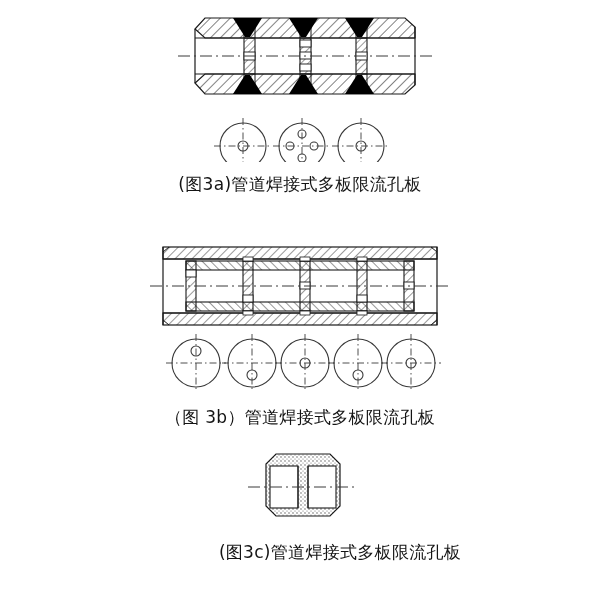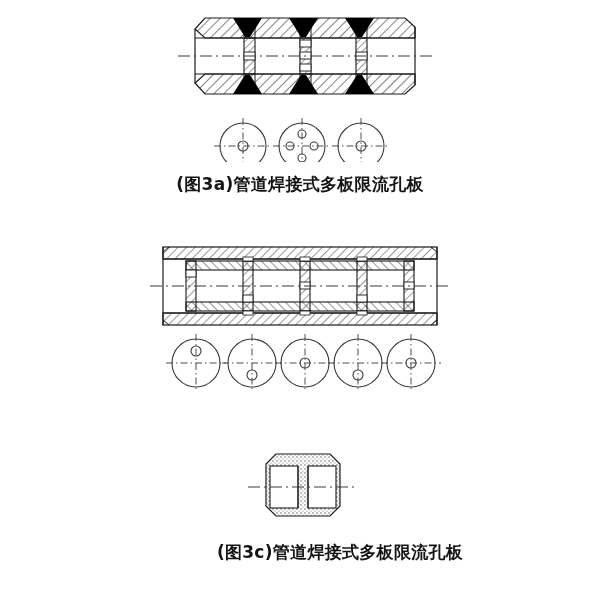--- a/index.html
+++ b/index.html
@@ -14,21 +14,20 @@
     position: relative;
     overflow: hidden;
     font-family: "DejaVu Sans", "Liberation Sans", sans-serif;
     color: #1a1a1a;
   }
   #page-root {
     position: absolute;
     inset: 0;
     width: 600px;
     height: 511px;
-    font-weight: bold;
   }
   .figure-block {
     position: absolute;
     left: 0;
     width: 600px;
   }
   .drawing-svg {
     display: block;
     margin: 0 auto;
   }
@@ -246,20 +245,21 @@
         </g>
         <g>
           <circle cx="411" cy="125" r="24" fill="#ffffff" stroke="#3a3a3a" stroke-width="1.1"></circle>
           <circle cx="411" cy="125" r="5" fill="#ffffff" stroke="#3a3a3a" stroke-width="1.1"></circle>
           <line x1="381" y1="125" x2="441" y2="125" stroke="#3a3a3a" stroke-width="0.9" stroke-dasharray="7 3 1.5 3"></line>
           <line x1="411" y1="96" x2="411" y2="154" stroke="#3a3a3a" stroke-width="0.9" stroke-dasharray="7 3 1.5 3"></line>
         </g>
       </g>
     </svg>
 
+    <div class="caption cap-3b">（图 3b）管道焊接式多板限流孔板</div>
   </div>
 
   <div class="figure-block" id="figure-3c">
     <svg class="drawing-svg" width="600" height="78" viewBox="0 0 600 78" xmlns="http://www.w3.org/2000/svg">
       <defs>
         <pattern id="stipple" width="4" height="4" patternUnits="userSpaceOnUse">
           <rect width="4" height="4" fill="#ffffff"></rect>
           <circle cx="1" cy="1" r="0.65" fill="#4a4a4a"></circle>
           <circle cx="3" cy="3" r="0.55" fill="#6a6a6a"></circle>
         </pattern>

